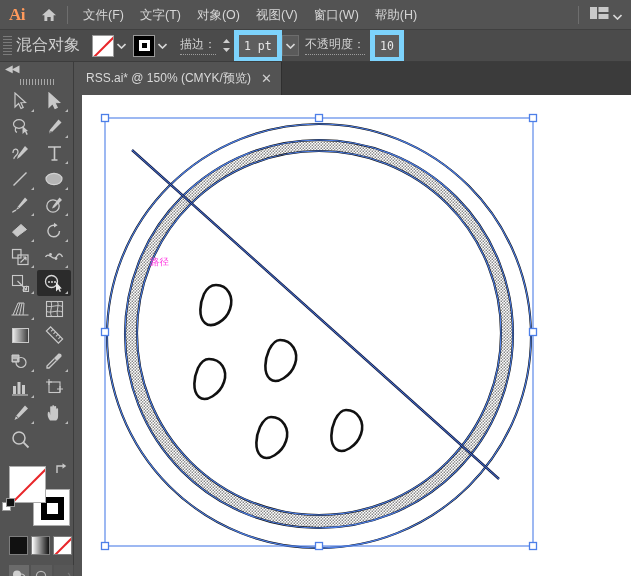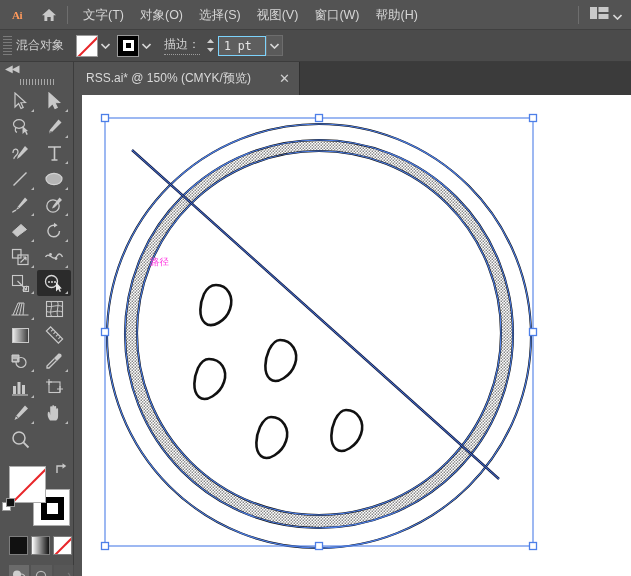--- a/index.html
+++ b/index.html
@@ -14,21 +14,21 @@
   
   .menubar {
     position: absolute; left: 0; top: 0; width: 631px; height: 30px;
     background: #535353;
     display: flex; align-items: center;
     border-bottom: 1px solid #404040;
   }
   .ai-logo {
     width: 34px; height: 30px;
     display: flex; align-items: center; justify-content: center;
-    color: #ff9a5c; font-size: 11px; font-weight: bold;
+    color: #ff9a5c; font-size: 17px; font-weight: bold;
     font-family: "Liberation Serif", serif;
     letter-spacing: -0.5px;
   }
   .home-btn {
     width: 30px; height: 30px;
     display: flex; align-items: center; justify-content: center;
   }
   .vsep { width: 1px; height: 18px; background: #6e6e6e; margin: 0 7px 0 3px; }
   .menu-items { display: flex; align-items: center; height: 30px; }
   .menu-item {
@@ -50,21 +50,21 @@
     border-bottom: 1px solid #3c3c3c;
     overflow: hidden;
   }
   .grip {
     width: 9px; height: 20px; margin-left: 3px; margin-right: 4px;
     background:
       repeating-linear-gradient(to bottom, #8a8a8a 0px, #8a8a8a 1px, transparent 1px, transparent 3px);
     opacity: .75;
   }
   .cb-label-strong {
-    color: #cfcfcf; font-size: 12px; margin-right: 12px; white-space: nowrap;
+    color: #cfcfcf; font-size: 16px; margin-right: 12px; white-space: nowrap;
   }
   .swatch-group { display: flex; align-items: center; margin-right: 4px; }
   .swatch {
     width: 22px; height: 22px; border: 1px solid #9a9a9a; background: #fff;
     position: relative; overflow: hidden;
   }
   .swatch.none::after {
     content: ""; position: absolute; left: -5px; top: 9px;
     width: 34px; height: 2px; background: #e8262a;
     transform: rotate(-45deg);
@@ -80,21 +80,21 @@
   }
   .dotted-label {
     color: #d2d2d2; font-size: 12px; white-space: nowrap;
     border-bottom: 1px dotted #9d9d9d; padding-bottom: 1px; margin-right: 5px;
   }
   .stepper {
     display: flex; flex-direction: column; align-items: center; justify-content: center;
     width: 11px; height: 22px; margin-right: 2px;
   }
   .numfield {
-    height: 20px; min-width: 48px; background: #5e5e5e; border: 1px solid #7dd3fc;
+    height: 32px; min-width: 48px; background: #5e5e5e; border: 5px solid #7dd3fc;
     color: #e6e6e6; font-size: 11.5px; font-family: "DejaVu Sans Mono", monospace;
     display: flex; align-items: center; padding: 0 5px;
   }
   .combo {
     height: 21px; background: #e4e4e4; border: 1px solid #9a9a9a;
     display: flex; align-items: center; justify-content: flex-end;
     padding: 0 5px 0 4px; color: #1b1b1b; font-size: 12px; gap: 6px;
     min-width: 98px;
   }
   .combo .rule { flex: 1; height: 3px; background: #111; margin-right: 2px; }
@@ -105,21 +105,21 @@
   .cb-item { display: flex; align-items: center; }
 
   
   .tabbar {
     position: absolute; left: 0; top: 62px; width: 631px; height: 33px;
     background: #3b3b3b;
   }
   .tab {
     position: absolute; left: 74px; top: 0; height: 33px;
     background: #535353;
-    display: flex; align-items: center; padding: 0 9px 0 12px; gap: 28px;
+    display: flex; align-items: center; padding: 0 9px 0 12px; gap: 10px;
     border-right: 1px solid #2f2f2f;
   }
   .tab-title { color: #d9d9d9; font-size: 12px; white-space: nowrap; }
   .tab-close { color: #cfcfcf; font-size: 13px; line-height: 1; }
 
   
   .toolpanel {
     position: absolute; left: 0; top: 62px; width: 74px; height: 514px;
     background: #535353; border-right: 1px solid #3c3c3c;
   }
@@ -213,23 +213,23 @@
 
   <div class="menubar">
     <div class="ai-logo">Ai</div>
     <div class="home-btn">
       <svg width="18" height="18" viewBox="0 0 18 18">
         <path d="M9 3 L16 9.2 L13.6 9.2 L13.6 15 L10.7 15 L10.7 11 L7.3 11 L7.3 15 L4.4 15 L4.4 9.2 L2 9.2 Z" fill="#c9c9c9"></path>
       </svg>
     </div>
     <div class="vsep"></div>
     <div class="menu-items">
+      <div class="menu-item">文件(F)</div>
       <div class="menu-item">文字(T)</div>
       <div class="menu-item">对象(O)</div>
-      <div class="menu-item">选择(S)</div>
       <div class="menu-item">视图(V)</div>
       <div class="menu-item">窗口(W)</div>
       <div class="menu-item">帮助(H)</div>
     </div>
     <div class="ws-sep"></div>
     <div class="ws-switcher">
       <span>
         <svg width="19" height="14" viewBox="0 0 19 14">
           <rect x="0" y="1" width="7" height="12" fill="#c9c9c9"></rect>
           <rect x="8.5" y="1" width="10" height="5" fill="#c9c9c9"></rect>
@@ -281,20 +281,24 @@
       <div class="numfield">1 pt</div>
       <div class="dd-btn" style="margin-right:6px;">
         <svg width="9" height="6" viewBox="0 0 9 6">
             <path d="M0.5 1 L4.5 5 L8.5 1" stroke="#d8d8d8" stroke-width="1.6" fill="none"></path>
           </svg>
       </div>
     </div>
 
 
 
+    <div class="cb-item">
+      <div class="dotted-label">不透明度：</div>
+      <div class="numfield" style="min-width:30px;">10</div>
+    </div>
   </div>
 
   <div class="tabbar">
     <div class="tab">
       <span class="tab-title">RSS.ai* @ 150% (CMYK/预览)</span>
       <span class="tab-close">✕</span>
     </div>
   </div>
 
   <div class="toolpanel">

